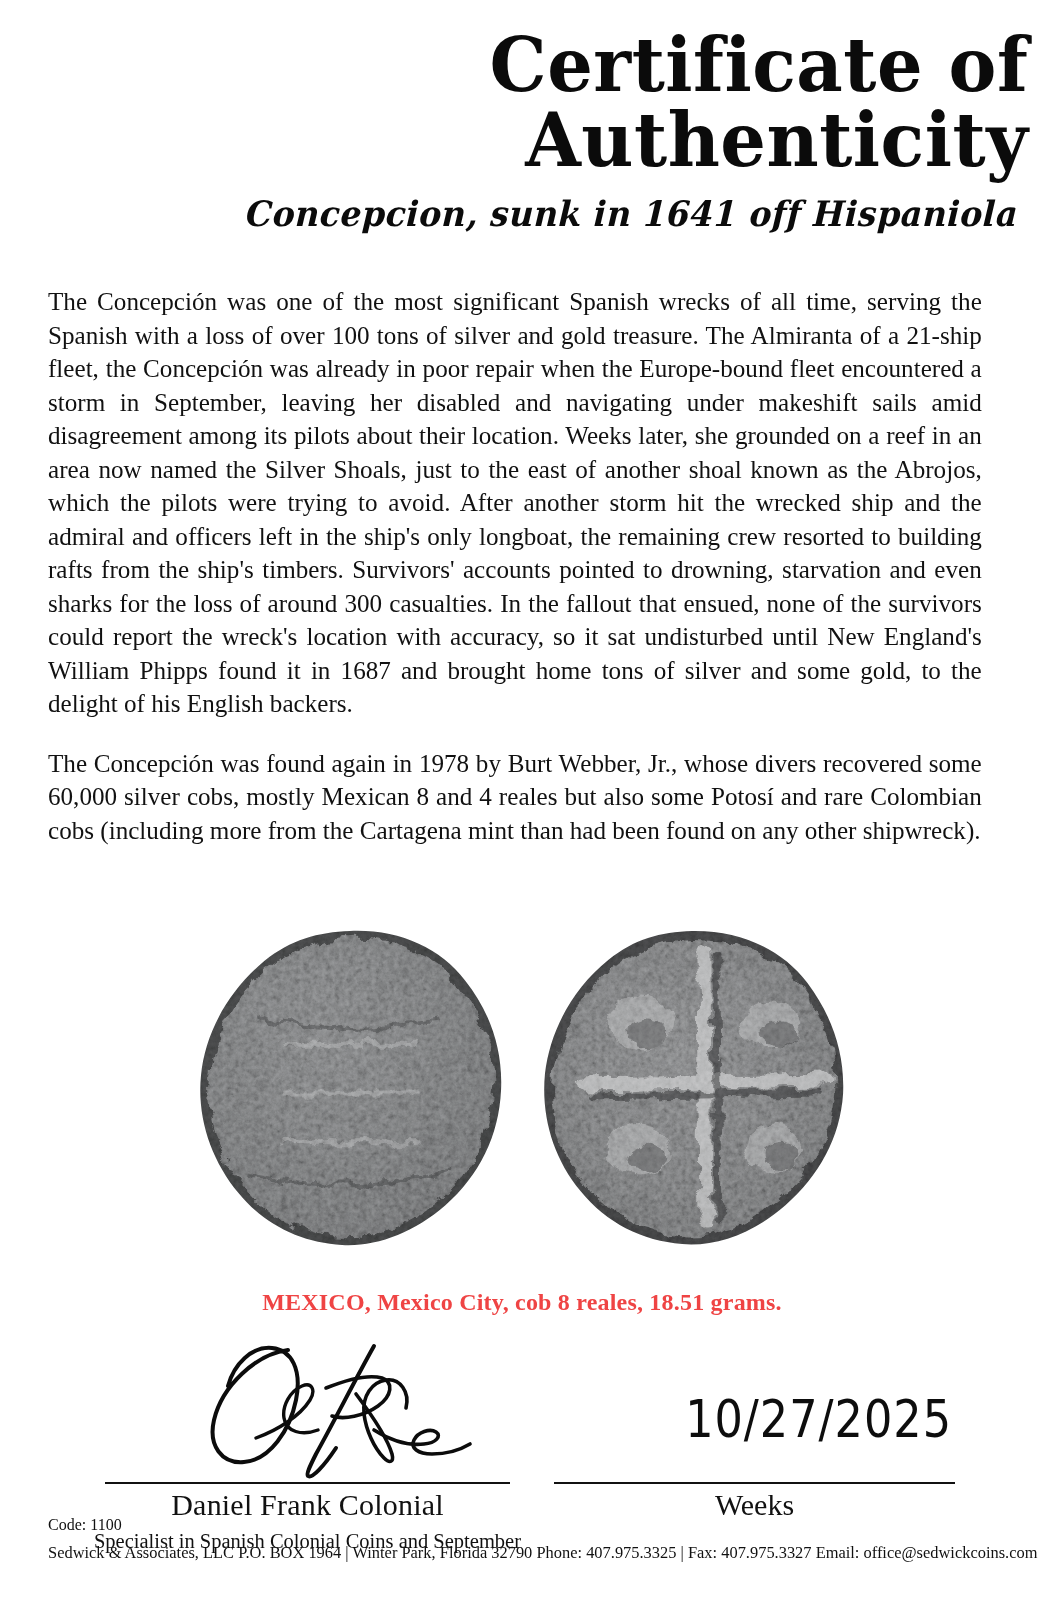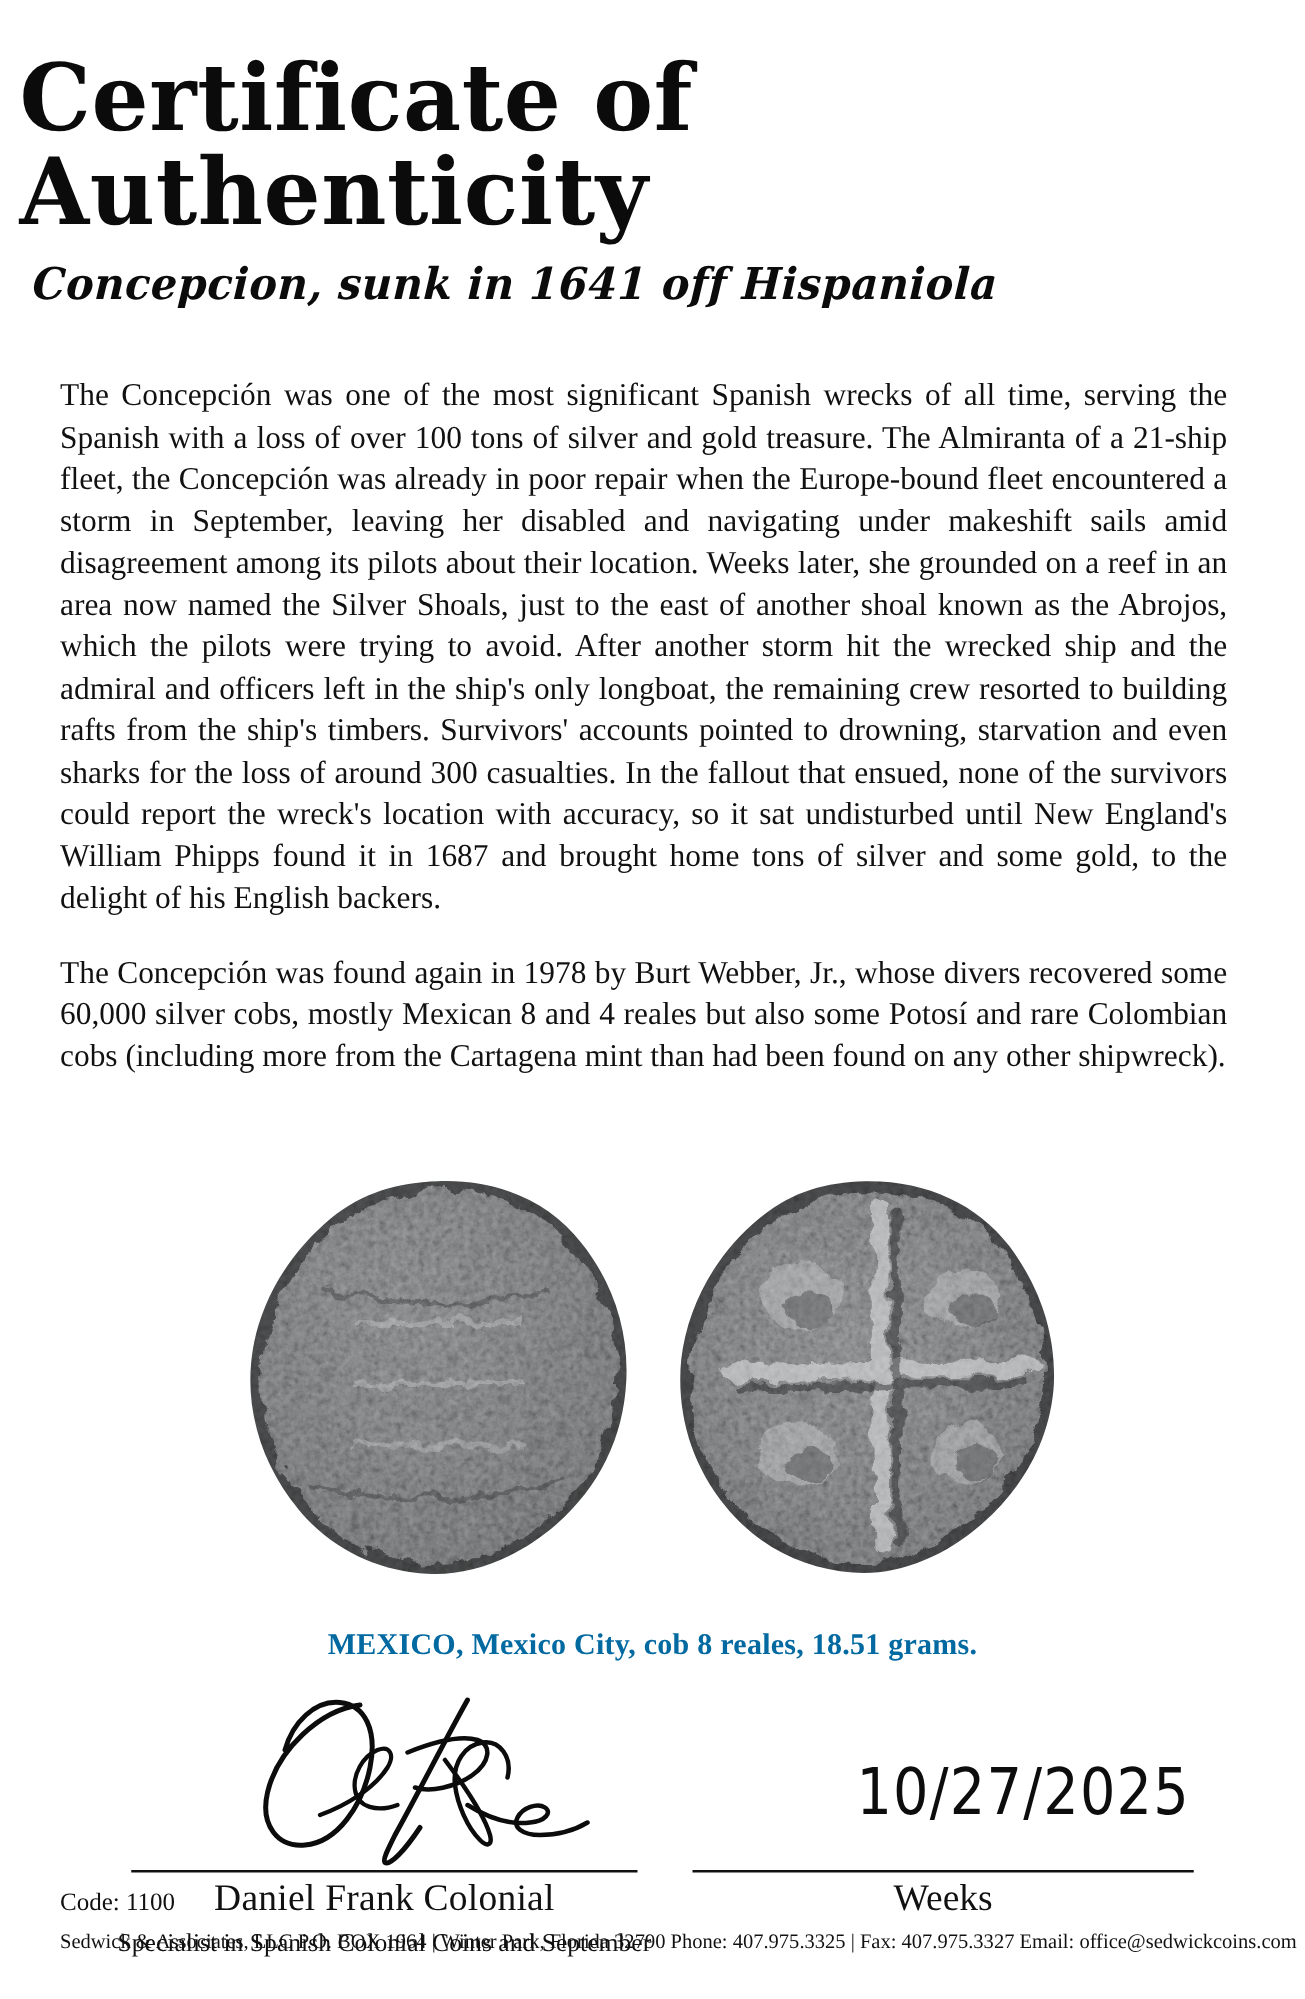--- a/index.html
+++ b/index.html
@@ -17,22 +17,22 @@
     width: 1044px;
     height: 1599px;
     margin: 0 auto;
     background: #ffffff;
     overflow: hidden;
     box-sizing: border-box;
   }
 
   
   .header {
-    padding-top: 42px;
-    text-align: left;
+    padding-top: 28px;
+    text-align: right;
   }
   .cert-title {
     font-family: "DejaVu Serif", "Liberation Serif", serif;
     font-size: 74px;
     line-height: 1.02;
     font-weight: 700;
     letter-spacing: 0.5px;
     color: #0b0b0b;
     margin: 0;
     transform: scaleX(0.97);
@@ -82,21 +82,21 @@
     height: 330px;
     filter: contrast(1.06) saturate(0.25);
   }
   .coin svg { display: block; width: 100%; height: 100%; }
 
   .coin-caption {
     text-align: center;
     font-family: "Liberation Serif", serif;
     font-weight: 700;
     font-size: 24px;
-    color: #0369a1;
+    color: #ef4444;
     margin-top: 20px;
     letter-spacing: 0.2px;
   }
 
   
   .sign-block {
     position: relative;
     margin: 14px 0 0 0;
     height: 190px;
   }
@@ -164,21 +164,21 @@
 
   
   .footer {
     position: absolute;
     left: 48px;
     right: 34px;
     bottom: 36px;
   }
   .footer-code {
     font-family: "Liberation Serif", serif;
-    font-size: 20px;
+    font-size: 16px;
     color: #111111;
     margin-bottom: 9px;
   }
   .footer-address {
     font-family: "Liberation Serif", serif;
     font-size: 16.5px;
     color: #111111;
     white-space: nowrap;
     transform: scaleX(0.995);
     transform-origin: left center;

